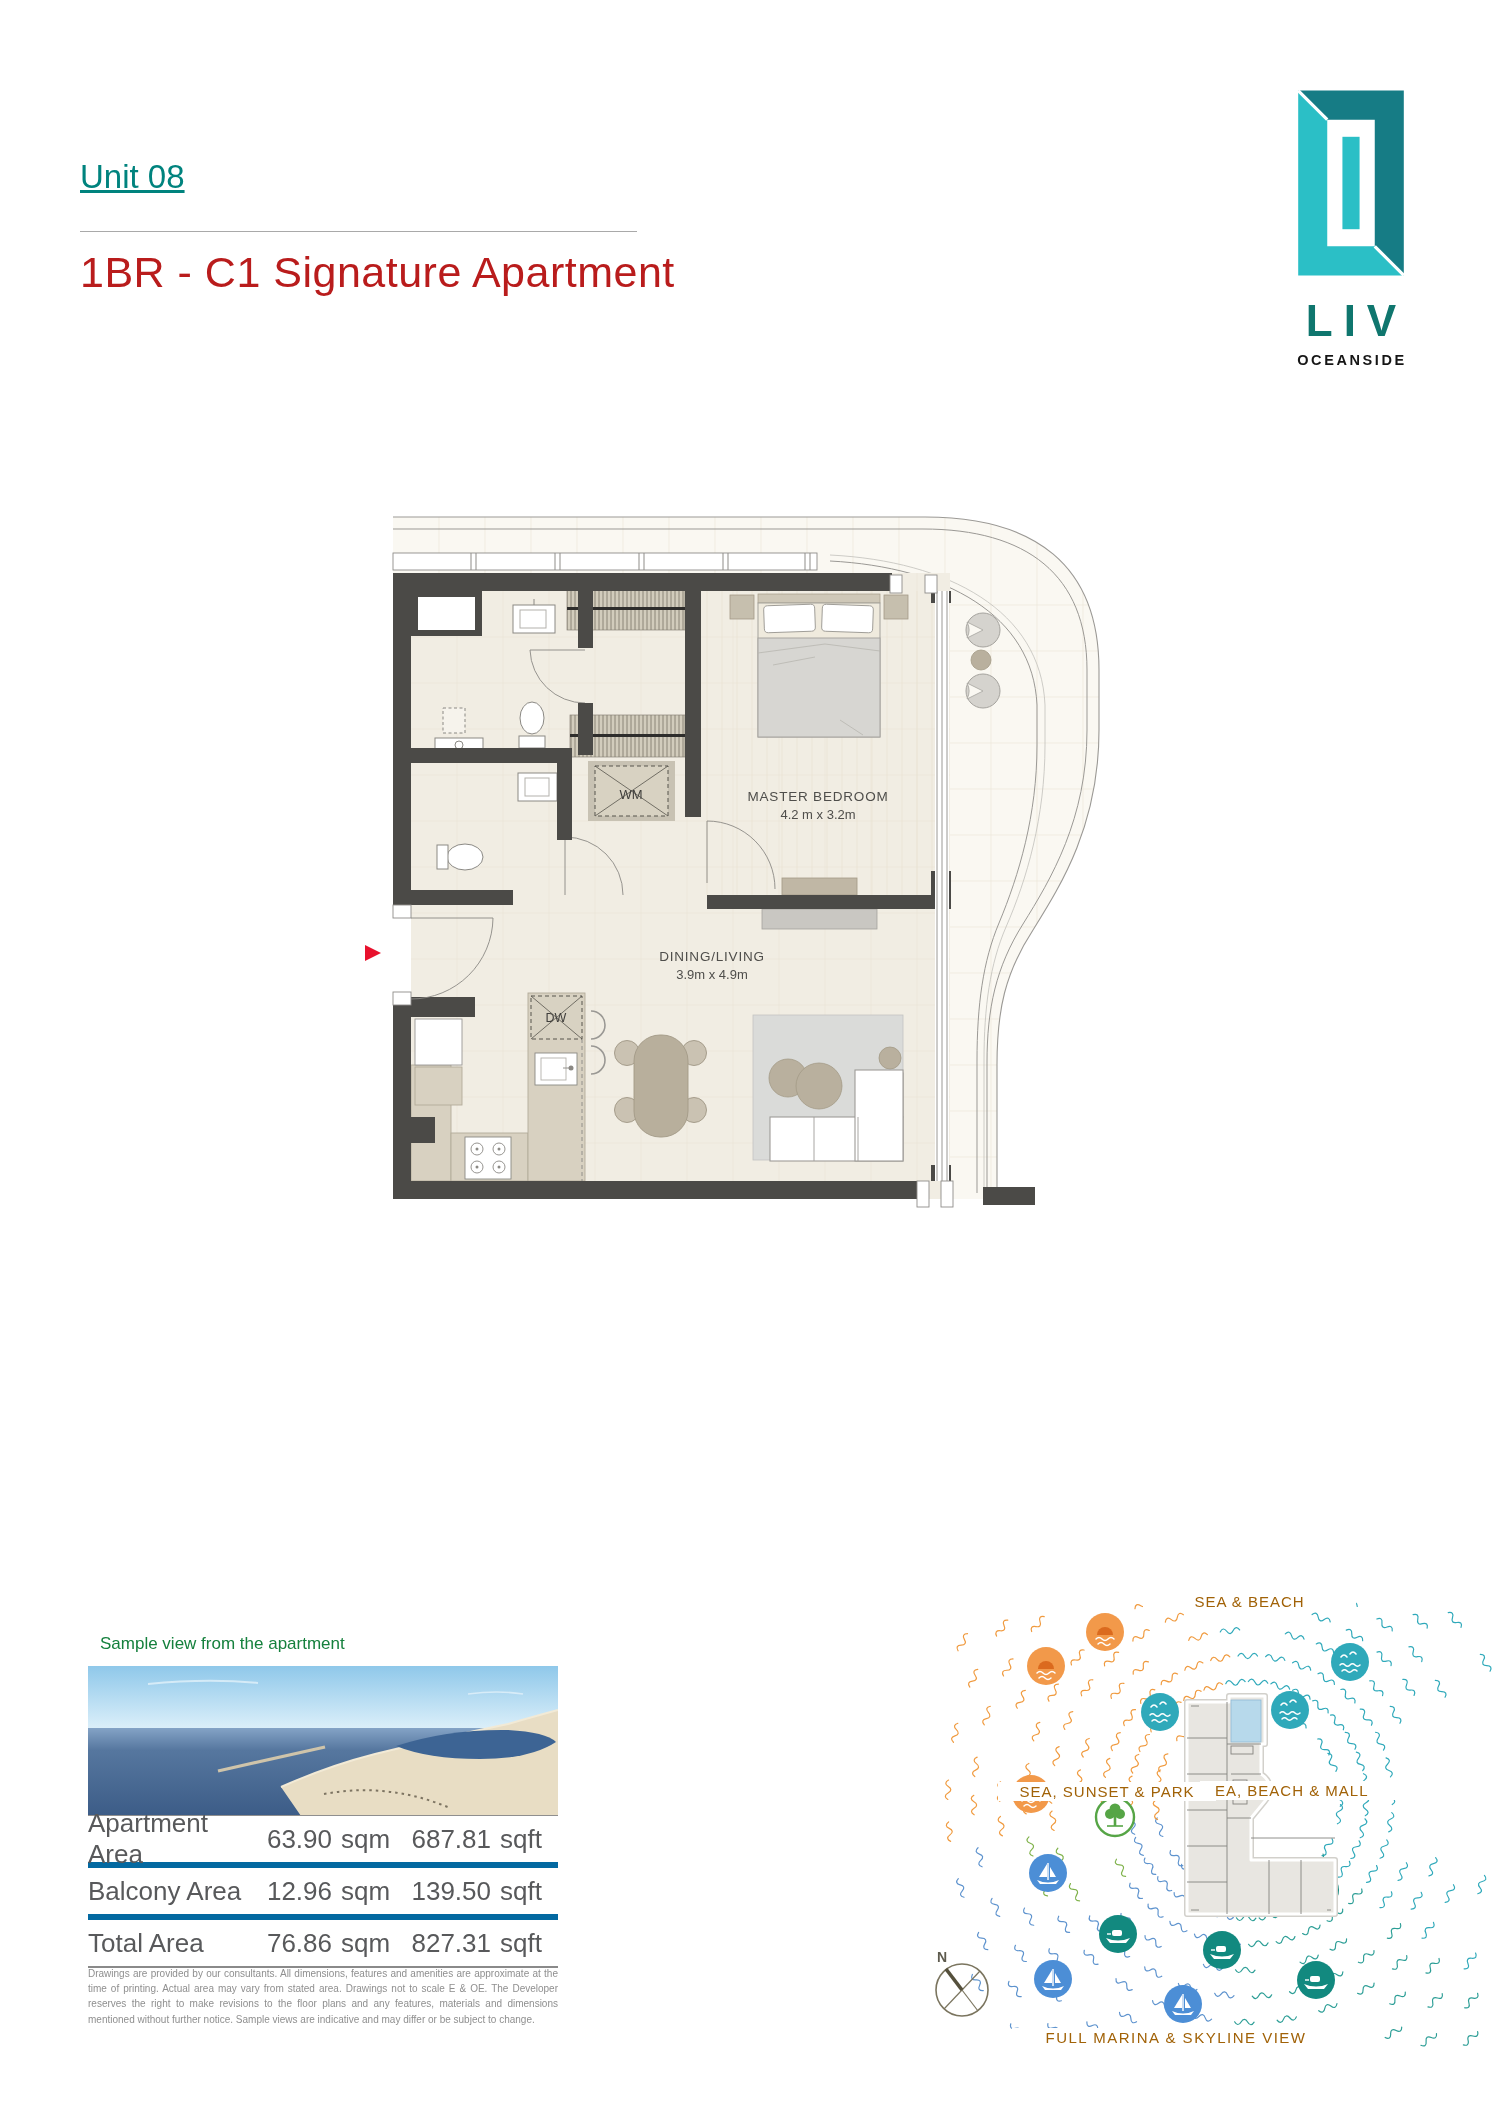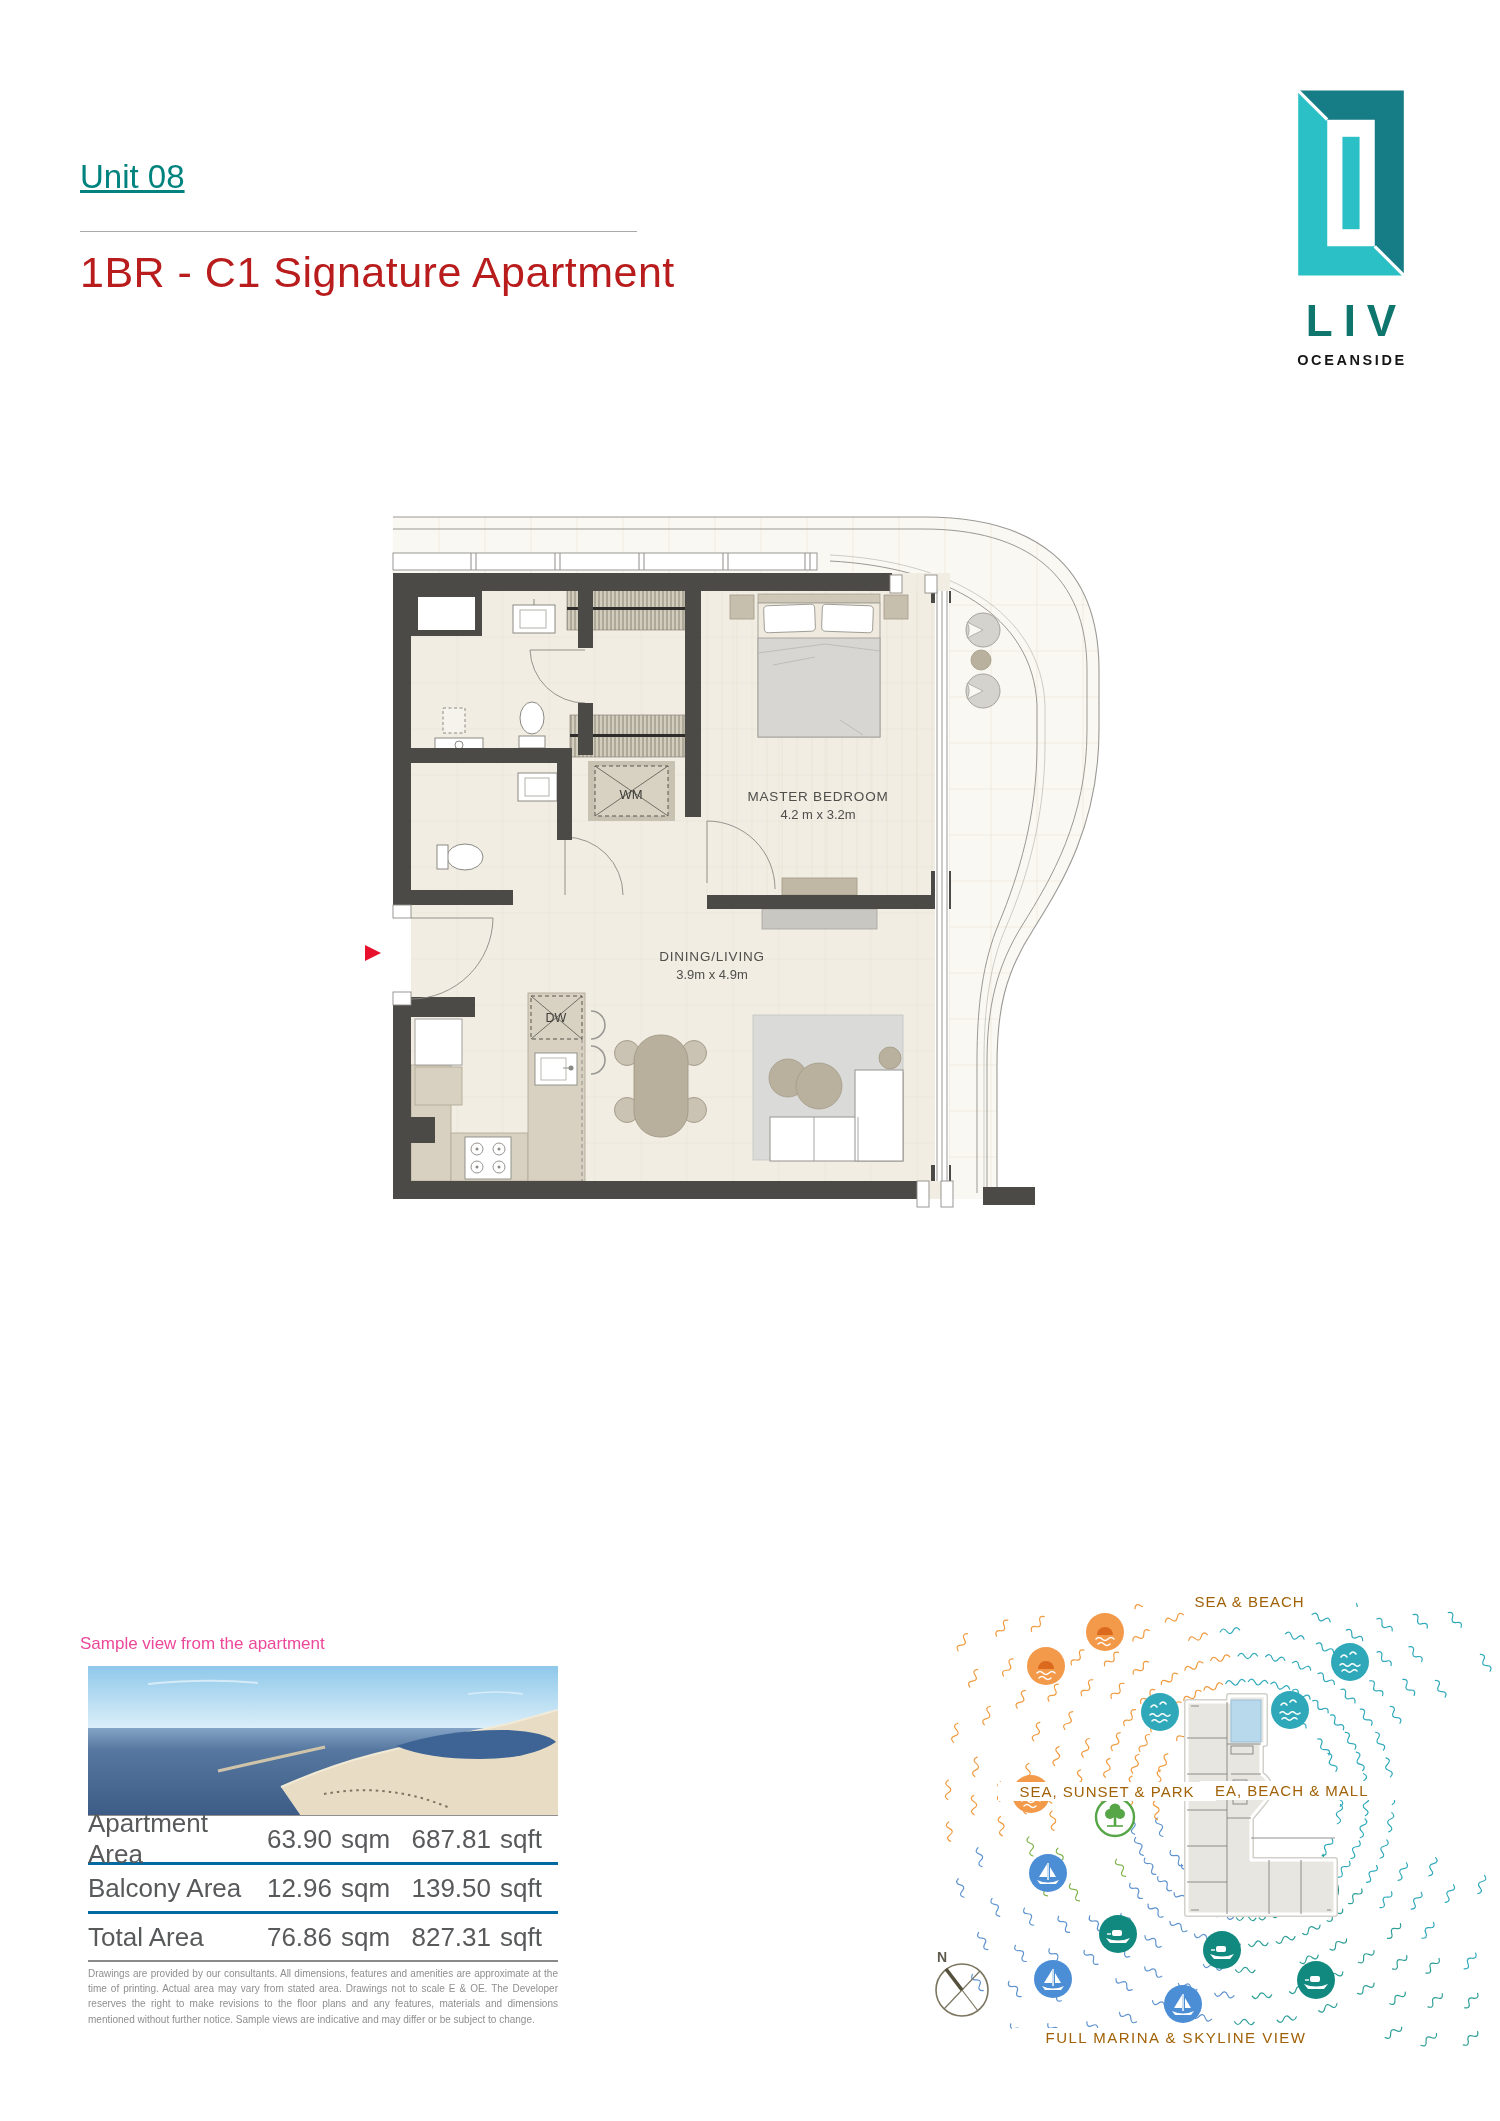--- a/index.html
+++ b/index.html
@@ -9,24 +9,24 @@
   
   .levels{left:80px;top:96px;font-size:45px;color:#6d6e70;letter-spacing:.5px;}
   .unit{left:80px;top:158px;font-size:33px;color:#00837e;text-decoration:underline;}
   .rule{left:80px;top:231px;width:557px;height:0;border-top:1px solid #a9a9a9;}
   .title{left:80px;top:248px;font-size:43px;color:#b91c1c;letter-spacing:.5px;}
   
   .logo{left:1283px;top:84px;width:136px;text-align:center;}
   .logo .wordmark{font-size:44px;font-weight:bold;color:#0f766e;letter-spacing:11px;margin-top:10px;text-indent:11px;}
   .logo .tagline{font-size:14.5px;font-weight:bold;color:#161616;letter-spacing:2.6px;margin-top:6px;text-indent:2px;}
   
-  .caption{left:80px;top:1634px;font-size:17px;color:#ec4899;}
+  .caption{left:100px;top:1634px;font-size:17px;color:#15803d;}
   .photo{left:88px;top:1666px;}
   .areas{left:88px;top:1815px;width:470px;border-top:1px solid #8f8f8f;}
-  .arow{display:flex;align-items:center;height:46px;border-bottom:3px solid #0369a1;font-size:26px;color:#58595b;}
+  .arow{display:flex;align-items:center;height:46px;border-bottom:6px solid #0369a1;font-size:26px;color:#58595b;}
   .arow:last-child{border-bottom:2px solid #8a8a8a;}
   .alabel{flex:1;}
   .anum{width:84px;text-align:right;}
   .aunit{width:58px;text-align:left;padding-left:9px;}
   .anum2{width:92px;text-align:right;}
   .disclaimer{left:88px;top:1966px;width:470px;font-size:10px;line-height:1.52;color:#8f8f8f;text-align:justify;}
   
   .sitelabel{font-size:15px;color:#a16207;letter-spacing:1px;text-align:center;background:#fff;padding:1px 4px;white-space:nowrap;}
   .lab-top{left:1143px;top:1592px;width:205px;}
   .lab-right{left:1200px;top:1781px;width:200px;text-align:left;}

